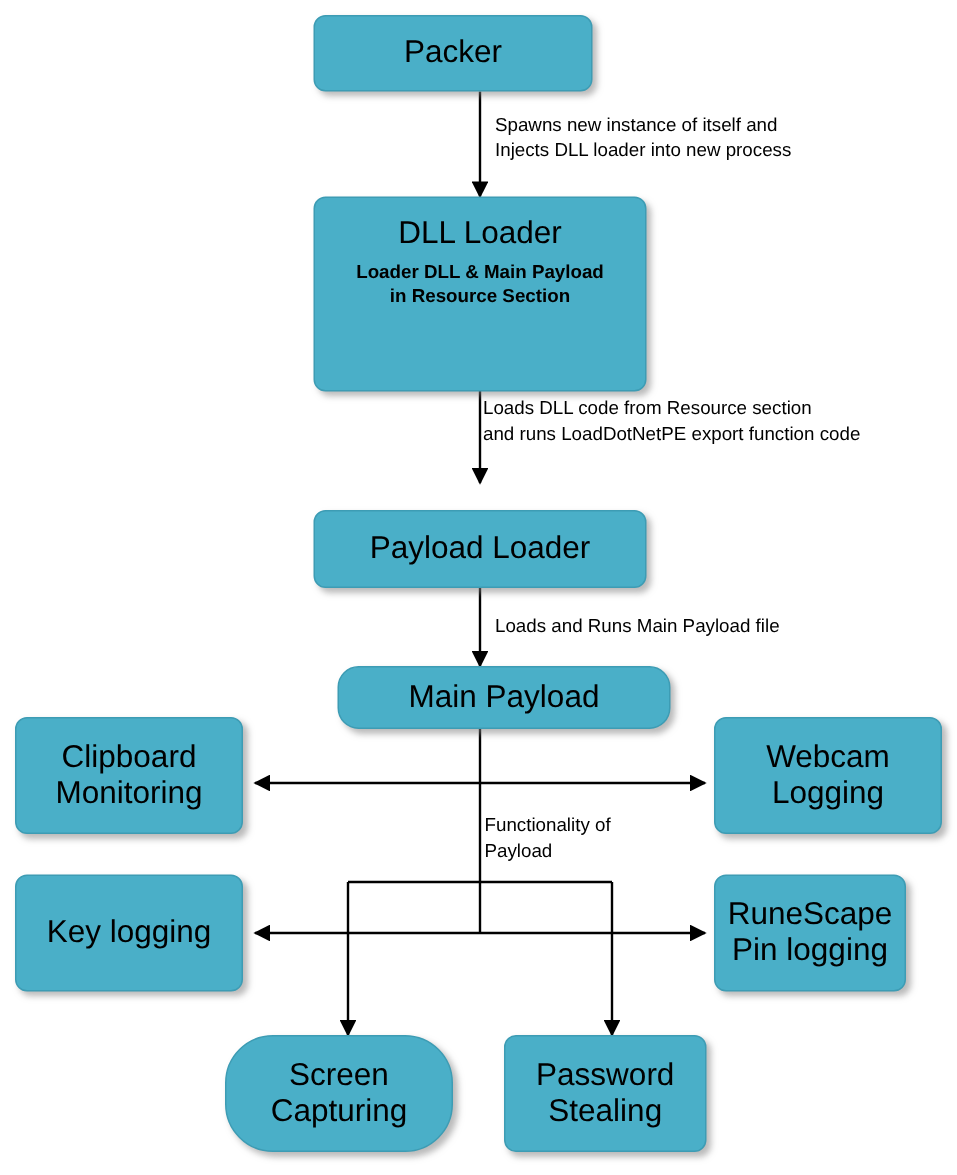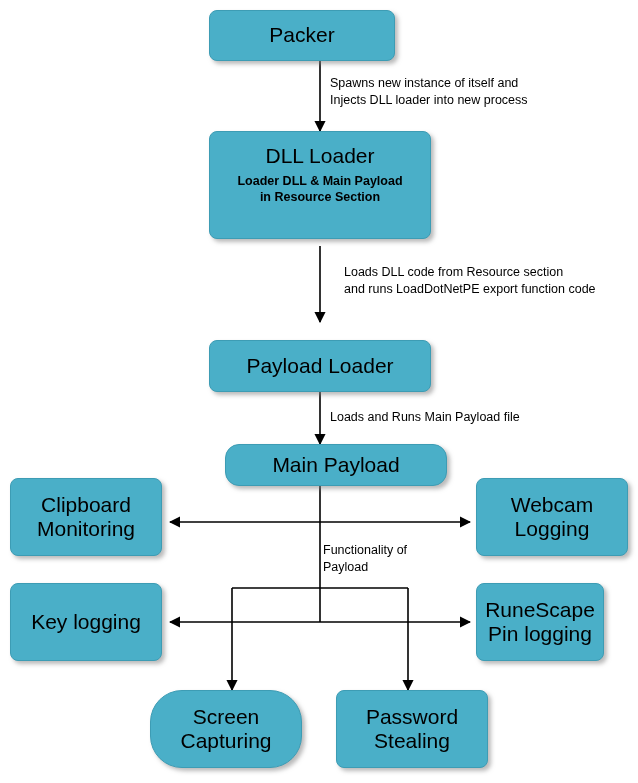--- a/index.html
+++ b/index.html
@@ -92,21 +92,21 @@
     <line x1="232" y1="588" x2="408" y2="588" stroke="#000" stroke-width="1.6"></line>
     <line x1="232" y1="588" x2="232" y2="690" stroke="#000" stroke-width="1.6" marker-end="url(#arrow)"></line>
     <line x1="408" y1="588" x2="408" y2="690" stroke="#000" stroke-width="1.6" marker-end="url(#arrow)"></line>
     <line x1="320" y1="588" x2="320" y2="622" stroke="#000" stroke-width="1.6"></line>
   </svg>
 
   <div class="node" style="left:209px; top:10px; width:186px; height:51px;">
     <div class="title">Packer</div>
   </div>
 
-  <div class="node" style="left:209px; top:131px; width:222px; height:108px; justify-content:flex-start; padding-top:12px;">
+  <div class="node" style="left:209px; top:131px; width:222px; height:130px; justify-content:flex-start; padding-top:12px;">
     <div class="title">DLL Loader</div>
     <div class="sub">Loader DLL &amp; Main Payload
 in Resource Section</div>
   </div>
 
   <div class="node" style="left:209px; top:340px; width:222px; height:52px;">
     <div class="title">Payload Loader</div>
   </div>
 
   <div class="node" style="left:225px; top:444px; width:222px; height:42px;border-radius:14px;">
@@ -130,29 +130,29 @@
   <div class="node" style="left:476px; top:583px; width:128px; height:78px;">
     <div class="title">RuneScape
 Pin logging</div>
   </div>
 
   <div class="node" style="left:150px; top:690px; width:152px; height:78px;border-radius:32px;">
     <div class="title">Screen
 Capturing</div>
   </div>
 
-  <div class="node" style="left:336px; top:690px; width:152px; height:78px;">
+  <div class="node" style="left:336px; top:690px; width:135px; height:78px;">
     <div class="title">Password
 Stealing</div>
   </div>
 
   <div class="edge-label" style="left:330px; top:75px;">Spawns new instance of itself and
 Injects DLL loader into new process</div>
 
-  <div class="edge-label" style="left:322px; top:264px;padding-left:22px;">Loads DLL code from Resource section
+  <div class="edge-label" style="left:322px; top:264px;">Loads DLL code from Resource section
 and runs LoadDotNetPE export function code</div>
 
   <div class="edge-label" style="left:330px; top:409px;">Loads and Runs Main Payload file</div>
 
   <div class="edge-label" style="left:323px; top:542px;">Functionality of
 Payload</div>
 
 </div>
 
 </body></html>

